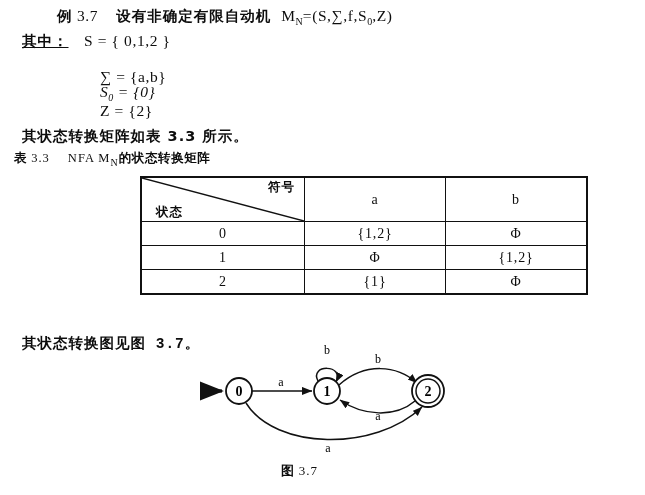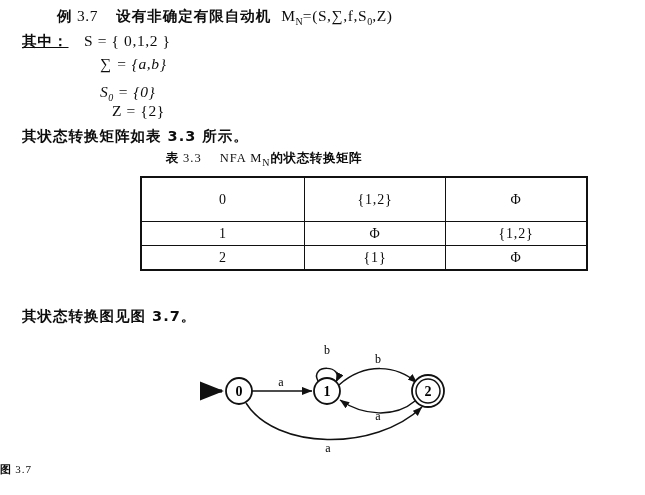--- a/index.html
+++ b/index.html
@@ -34,35 +34,34 @@
   .math {
     font-family: "Liberation Serif", "DejaVu Serif", serif;
     font-size: 15.5px;
     letter-spacing: 0.6px;
   }
   .sub { font-size: 10px; vertical-align: sub; letter-spacing: 0; }
 
   #line-example { left: 57px;  top: 8px; }
   #line-where   { left: 22px;  top: 33px; text-decoration: underline; }
   #line-s       { left: 84px; top: 33px; }
-  #line-sigma   { left: 100px; top: 56px; font-style: italic; }
+  #line-sigma   { left: 100px; top: 69px; }
   #line-s0      { left: 100px; top: 84px; font-style: italic; }
-  #line-z       { left: 112px; top: 103px; }
+  #line-z       { left: 100px; top: 103px; }
   #line-matrix  { left: 22px;  top: 128px; }
-  #line-graph   { left: 22px;  top: 308px; }
+  #line-graph   { left: 22px;  top: 336px; font-family: Liberation Mono, monospace; }
 
   .gap-s { display: inline-block; width: 10px; }
   .gap-m { display: inline-block; width: 18px; }
 
   
   #table-caption {
     position: absolute;
-    left: 8px; top: 150px;
+    left: 14px; top: 150px;
     width: 512px;
-    text-align: center;
     font-size: 12.5px;
     font-family: "DejaVu Sans", "Liberation Sans", sans-serif;
     font-weight: bold;
     letter-spacing: 0.6px;
     white-space: nowrap;
   }
   #table-caption .num {
     font-family: "Liberation Serif", "DejaVu Serif", serif;
     font-weight: normal;
     letter-spacing: 1px;
@@ -126,21 +125,22 @@
   
   #state-diagram {
     position: absolute;
     left: 185px;
     top: 332px;
   }
   #figure-caption {
     position: absolute;
     left: 0; top: 462px;
     width: 599px;
-    font-size: 11px;
+    text-align: center;
+    font-size: 13px;
     font-family: "DejaVu Sans", "Liberation Sans", sans-serif;
     font-weight: bold;
     letter-spacing: 0.6px;
   }
   #figure-caption .num {
     font-family: "Liberation Serif", "DejaVu Serif", serif;
     font-weight: normal;
     letter-spacing: 1px;
   }
   .edge-label {
@@ -187,20 +187,31 @@
 </div>
 
 <div class="line cjk" id="line-matrix">其状态转换矩阵如表 3.3 所示。</div>
 
 <div id="table-caption">
   <span>表</span><span class="num">&nbsp;</span><span class="num">3.3</span><span class="gap-m"></span><span class="num">NFA M</span><span class="num sub">N</span><span>的状态转换矩阵</span>
 </div>
 
 <table id="transition-table">
   <tbody>
+    <tr>
+      <td class="diag-cell">
+        <svg class="diag-line" viewBox="0 0 162 43" preserveAspectRatio="none">
+          <line x1="0" y1="0" x2="162" y2="43" stroke="#111" stroke-width="1.4"></line>
+        </svg>
+        <span class="lbl-symbol">符号</span>
+        <span class="lbl-state">状态</span>
+      </td>
+      <td>a</td>
+      <td>b</td>
+    </tr>
     <tr>
       <td>0</td>
       <td>{1,2}</td>
       <td>Φ</td>
     </tr>
     <tr>
       <td>1</td>
       <td>Φ</td>
       <td>{1,2}</td>
     </tr>

